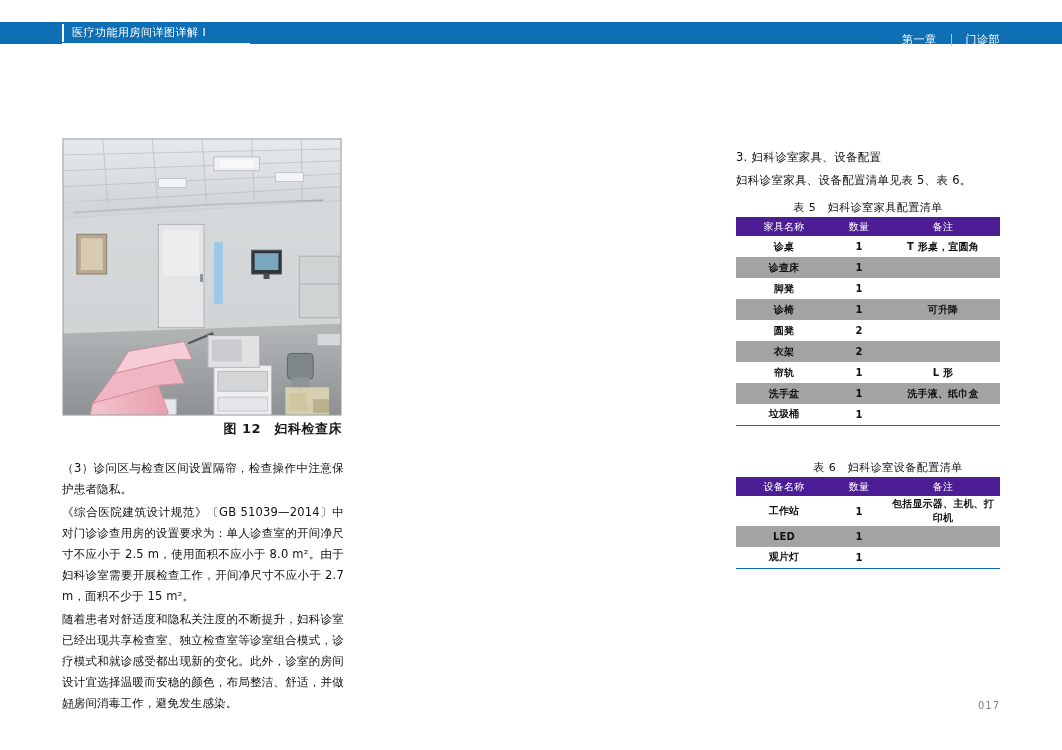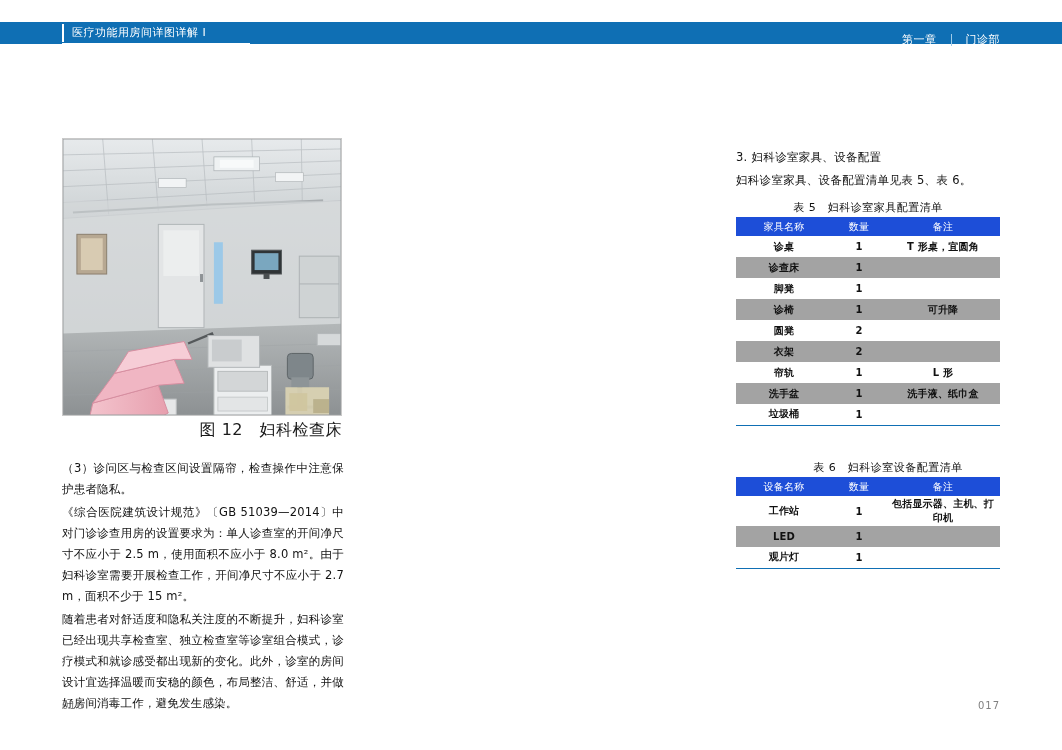--- a/index.html
+++ b/index.html
@@ -74,23 +74,24 @@
     overflow: hidden;
     background: #b9bdc0;
   }
   .photo svg { display: block; width: 100%; height: 100%; }
 
   .figure-caption {
     position: absolute;
     left: 62px; top: 420px;
     width: 280px;
     text-align: right;
-    font-size: 16px;
+    font-size: 13px;
     color: #1a1a1a;
     letter-spacing: 0.5px;
+    font-weight: bold;
   }
 
   .body-text {
     position: absolute;
     left: 62px; top: 458px;
     width: 282px;
     font-size: 11.5px;
     line-height: 21px;
     color: #111;
     text-align: justify;
@@ -146,21 +147,21 @@
     position: absolute;
     width: 264px;
     border-collapse: collapse;
     font-size: 10px;
     color: #111;
   }
   #tbl5 { left: 736px; top: 217px; }
   #tbl6 { left: 736px; top: 477px; }
 
   table.dt th {
-    background: #1d4ed8;
+    background: #4c1d95;
     color: #ffffff;
     font-weight: normal;
     height: 19px;
     font-size: 10px;
     letter-spacing: 0.3px;
     border: none;
   }
   table.dt td {
     height: 21px;
     text-align: center;

